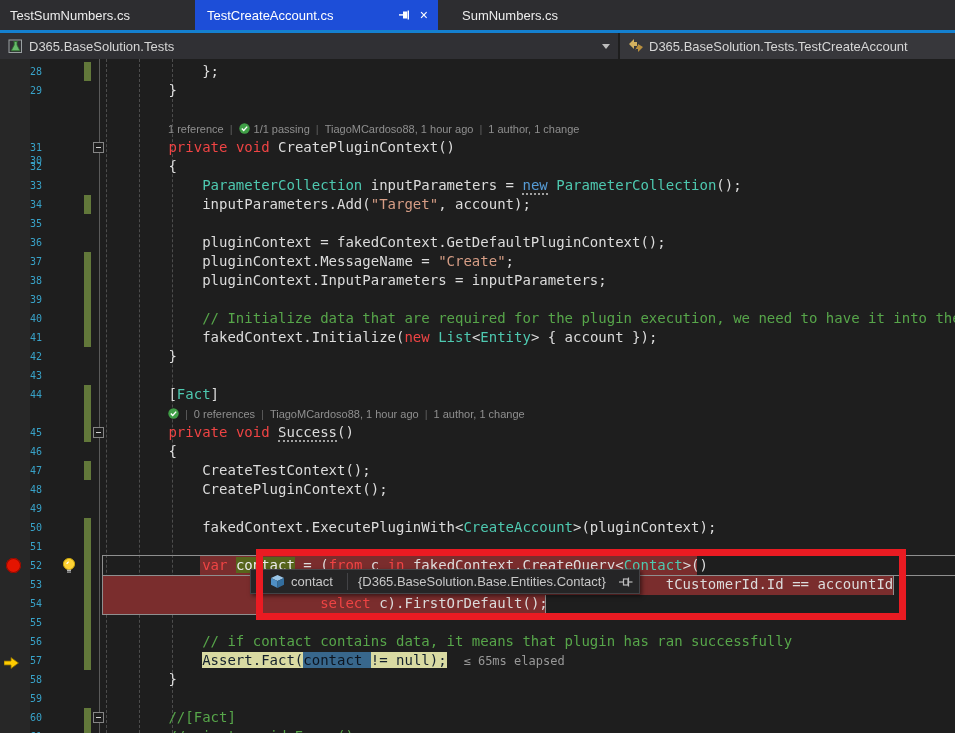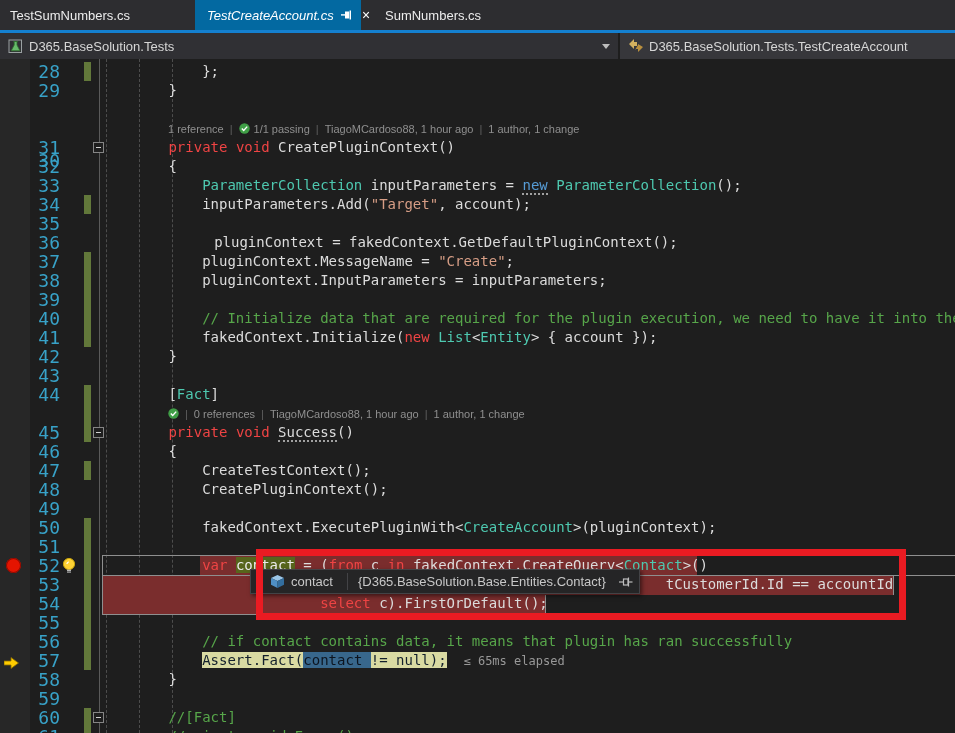--- a/index.html
+++ b/index.html
@@ -2,21 +2,21 @@
 <html><head>
 <meta charset="utf-8">
 <style>
   html,body{margin:0;padding:0;background:#101010;}
   .screen{position:relative;width:955px;height:733px;overflow:hidden;background:#1e1e1e;
           font-family:"Liberation Sans",sans-serif;-webkit-font-smoothing:antialiased;}
   
   .tabbar{position:absolute;left:0;top:0;width:955px;height:30px;background:#2d2d30;display:flex;align-items:stretch;}
   .tab{display:flex;align-items:center;color:#ececec;font-size:13px;box-sizing:border-box;white-space:nowrap;}
   .tab-0{width:195px;padding-left:10px;}
-  .tab-active{width:166px;padding-left:12px;padding-right:10px;background:#0369a1;color:#fff;font-style:italic;}
+  .tab-active{width:243px;padding-left:12px;padding-right:10px;background:#1d4ed8;color:#fff;}
   .tab-active .tab-label{margin-right:auto;}
   .tab-2{width:130px;padding-left:24px;}
   .tab-3{width:140px;padding-left:48px;}
   .tab-4{width:287px;padding-left:61px;}
   .tab-pin{margin-left:6px;display:flex;align-items:center;}
   .tab-close{margin-left:10px;font-size:14px;line-height:1;color:#fff;}
   .accent-strip{position:absolute;left:0;top:30px;width:955px;height:3px;background:#1480d0;}
   
   .navbar{position:absolute;left:0;top:33px;width:955px;height:26px;background:#303034;display:flex;}
   .nav-combo{display:flex;align-items:center;font-size:13px;color:#d6d6d6;box-sizing:border-box;}
@@ -26,22 +26,22 @@
              border-top:5px solid #bdbdbd;margin-right:8px;}
   .nav-divider{width:2px;background:#1e1e1e;}
   .nav-right{flex:1;background:#37373b;padding-left:8px;}
   .nav-icon{margin-right:5px;display:flex;align-items:center;}
   
   .editor-bg{position:absolute;left:0;top:59px;width:955px;height:674px;background:#1e1e1e;}
   .glyph-margin{position:absolute;left:0;top:59px;width:30px;height:674px;background:#272727;}
   .fold-line{position:absolute;left:99px;top:59px;width:1px;height:674px;background:#5a5a5a;}
   .guide{position:absolute;top:59px;height:674px;width:0;border-left:1px dashed #4d4d4d;}
   
-  .ln{position:absolute;left:30px;width:30px;height:19px;text-align:right;color:#38a2c8;
-      font-family:"DejaVu Sans Mono",monospace;font-size:18px;line-height:19px;}
+  .ln{position:absolute;left:30px;width:30px;height:19px;color:#38a2c8;
+      font-family:"DejaVu Sans Mono",monospace;font-size:10px;line-height:19px;}
   .changebar{position:absolute;left:84px;width:7px;height:19px;background:#62783a;}
   .foldbox{position:absolute;left:93px;width:11px;height:11px;border:1px solid #858585;background:#1e1e1e;box-sizing:border-box;}
   .foldbox::after{content:"";position:absolute;left:2px;top:4px;width:5px;height:1px;background:#d0d0d0;}
   .code-row{position:absolute;left:101px;height:19px;font-family:"DejaVu Sans Mono",monospace;
             font-size:14px;line-height:19px;white-space:pre;}
   .tok-d{color:#dcdcdc}.tok-k{color:#ef4444}.tok-t{color:#4ec9b0}.tok-s{color:#d69d85}.tok-c{color:#57a64a}
   .tok-kd{color:#569cd6;border-bottom:2px dotted #a0a0a0}
   .tok-dd{color:#dcdcdc;border-bottom:2px dotted #a0a0a0}
   .tok-sym{background:#57651c;color:#ececec}
   .tok-y{background:#d9daa2;color:#13202c}
@@ -177,21 +177,21 @@
       <div class="code-row row-item" style="top: 138px;"><span class="tok-d">        </span><span class="tok-k">private</span><span class="tok-d"> </span><span class="tok-k">void</span><span class="tok-d"> CreatePluginContext()</span></div>
       <div class="ln row-item" style="top: 157px;">32</div>
       <div class="code-row row-item" style="top: 157px;"><span class="tok-d">        {</span></div>
       <div class="ln row-item" style="top: 176px;">33</div>
       <div class="code-row row-item" style="top: 176px;"><span class="tok-d">            </span><span class="tok-t">ParameterCollection</span><span class="tok-d"> inputParameters = </span><span class="tok-kd">new</span><span class="tok-d"> </span><span class="tok-t">ParameterCollection</span><span class="tok-d">();</span></div>
       <div class="changebar row-item" style="top: 195px;"></div>
       <div class="ln row-item" style="top: 195px;">34</div>
       <div class="code-row row-item" style="top: 195px;"><span class="tok-d">            inputParameters.Add(</span><span class="tok-s">"Target"</span><span class="tok-d">, account);</span></div>
       <div class="ln row-item" style="top: 214px;">35</div>
       <div class="ln row-item" style="top: 233px;">36</div>
-      <div class="code-row row-item" style="top: 233px; margin-left: 12px;"><span class="tok-d">            pluginContext = fakedContext.GetDefaultPluginContext();</span></div>
+      <div class="code-row row-item" style="top: 233px;"><span class="tok-d">            pluginContext = fakedContext.GetDefaultPluginContext();</span></div>
       <div class="changebar row-item" style="top: 252px;"></div>
       <div class="ln row-item" style="top: 252px;">37</div>
       <div class="code-row row-item" style="top: 252px;"><span class="tok-d">            pluginContext.MessageName = </span><span class="tok-s">"Create"</span><span class="tok-d">;</span></div>
       <div class="changebar row-item" style="top: 271px;"></div>
       <div class="ln row-item" style="top: 271px;">38</div>
       <div class="code-row row-item" style="top: 271px;"><span class="tok-d">            pluginContext.InputParameters = inputParameters;</span></div>
       <div class="changebar row-item" style="top: 290px;"></div>
       <div class="ln row-item" style="top: 290px;">39</div>
       <div class="changebar row-item" style="top: 309px;"></div>
       <div class="ln row-item" style="top: 309px;">40</div>

